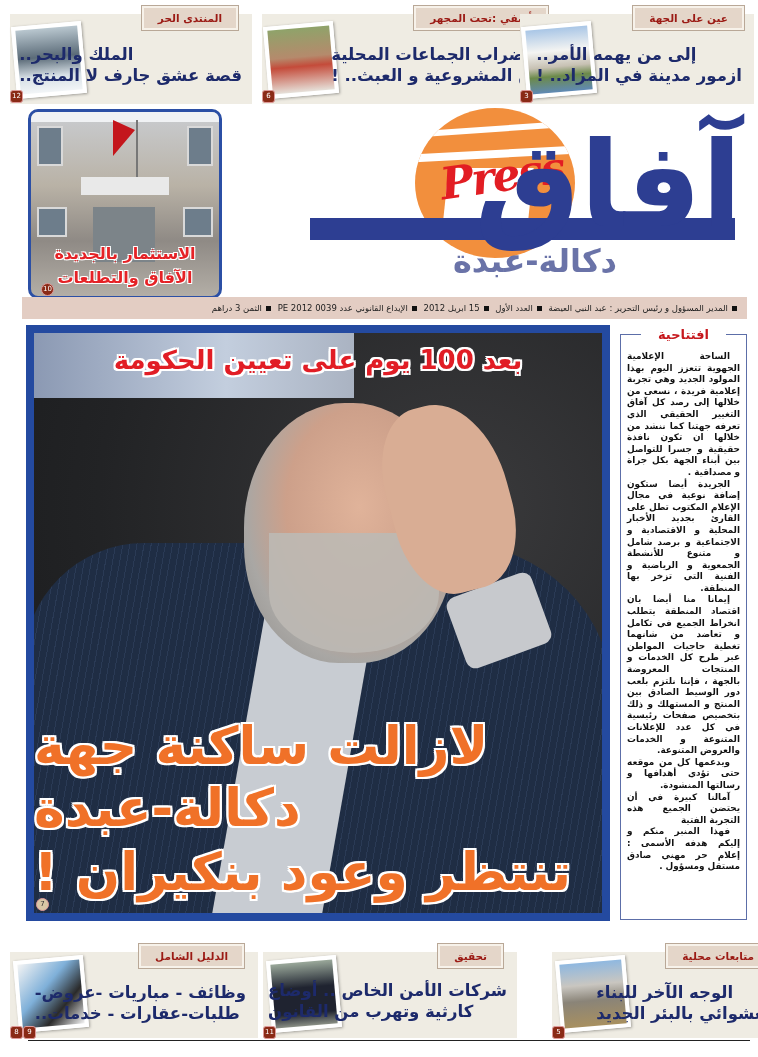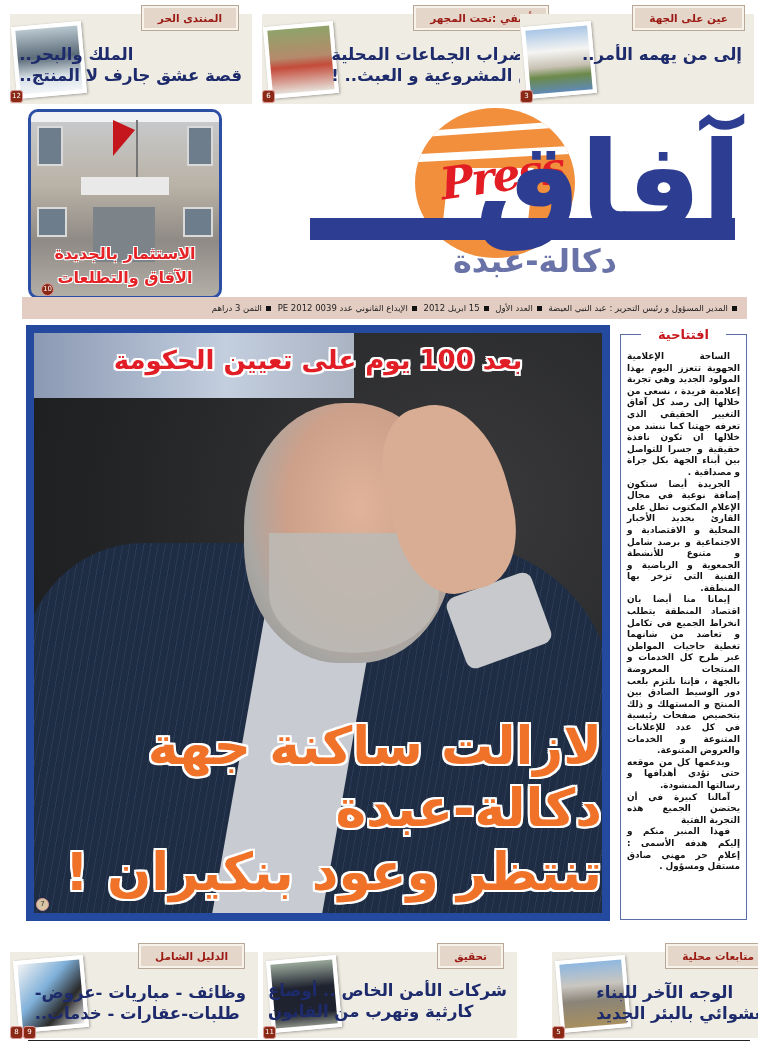--- a/index.html
+++ b/index.html
@@ -107,21 +107,21 @@
   #main-photo .hand { position:absolute; left:355px; top:70px; width:120px; height:190px; border-radius:40% 50% 40% 40%;
     background:#d9ad94; transform:rotate(-15deg); }
   #main-photo .sleeve { position:absolute; left:420px; top:250px; width:90px; height:75px; background:#c7c9cd;
     transform:rotate(-20deg); border-radius:10px; }
   #main-photo .kicker {
     position:absolute; left:0; right:0; top:10px; direction:rtl; text-align:center;
     color:#e11d25; font-weight:bold; font-size:26px; line-height:34px;
     text-shadow:-2px -2px 0 #fff,2px -2px 0 #fff,-2px 2px 0 #fff,2px 2px 0 #fff,0 2px 0 #fff,0 -2px 0 #fff,2px 0 0 #fff,-2px 0 0 #fff;
   }
   #main-photo .big {
-    position:absolute; left:0; right:0; direction:rtl; text-align:right;
+    position:absolute; left:0; right:0; direction:rtl; text-align:left;
     color:#f07128; font-weight:bold; font-size:52px; line-height:70px; letter-spacing:-2px;
     text-shadow:-2px -2px 0 #fff,2px -2px 0 #fff,-2px 2px 0 #fff,2px 2px 0 #fff,0 2px 0 #fff,0 -2px 0 #fff,2px 0 0 #fff,-2px 0 0 #fff;
   }
 
   
   #editorial {
     position:absolute; left:620px; top:334px; width:127px; height:586px;
     border:1px solid #5c6ea8; box-sizing:border-box; background:#fff;
   }
   #editorial .title {
@@ -164,20 +164,21 @@
   <div class="page-badge" style="left:0; top:76px;">6</div>
 </div>
 
 <div class="teaser" style="left:520px; top:14px; width:234px;">
   <div class="tag" style="right:10px;">عين على الجهة</div>
   <div class="thumb" style="left:4px; top:10px;">
     <div class="img" style="background:linear-gradient(#a9c6e6 0%, #f4f4f2 35%, #c7c1b3 60%, #6c8a4a 75%, #5f89b5 100%);"></div>
   </div>
   <div class="headline" style="right:12px; top:30px;">
     <div>إلى من يهمه الأمر..</div>
+    <div>ازمور مدينة في المزاد.. !</div>
   </div>
   <div class="page-badge" style="left:0; top:76px;">3</div>
 </div>
 
 <div id="promo">
   <div class="bld-top"></div>
   <div class="pole"></div>
   <div class="flag"></div>
   <div class="win" style="left:6px; top:14px; width:22px; height:36px;"></div>
   <div class="win" style="right:6px; top:14px; width:22px; height:36px;"></div>

